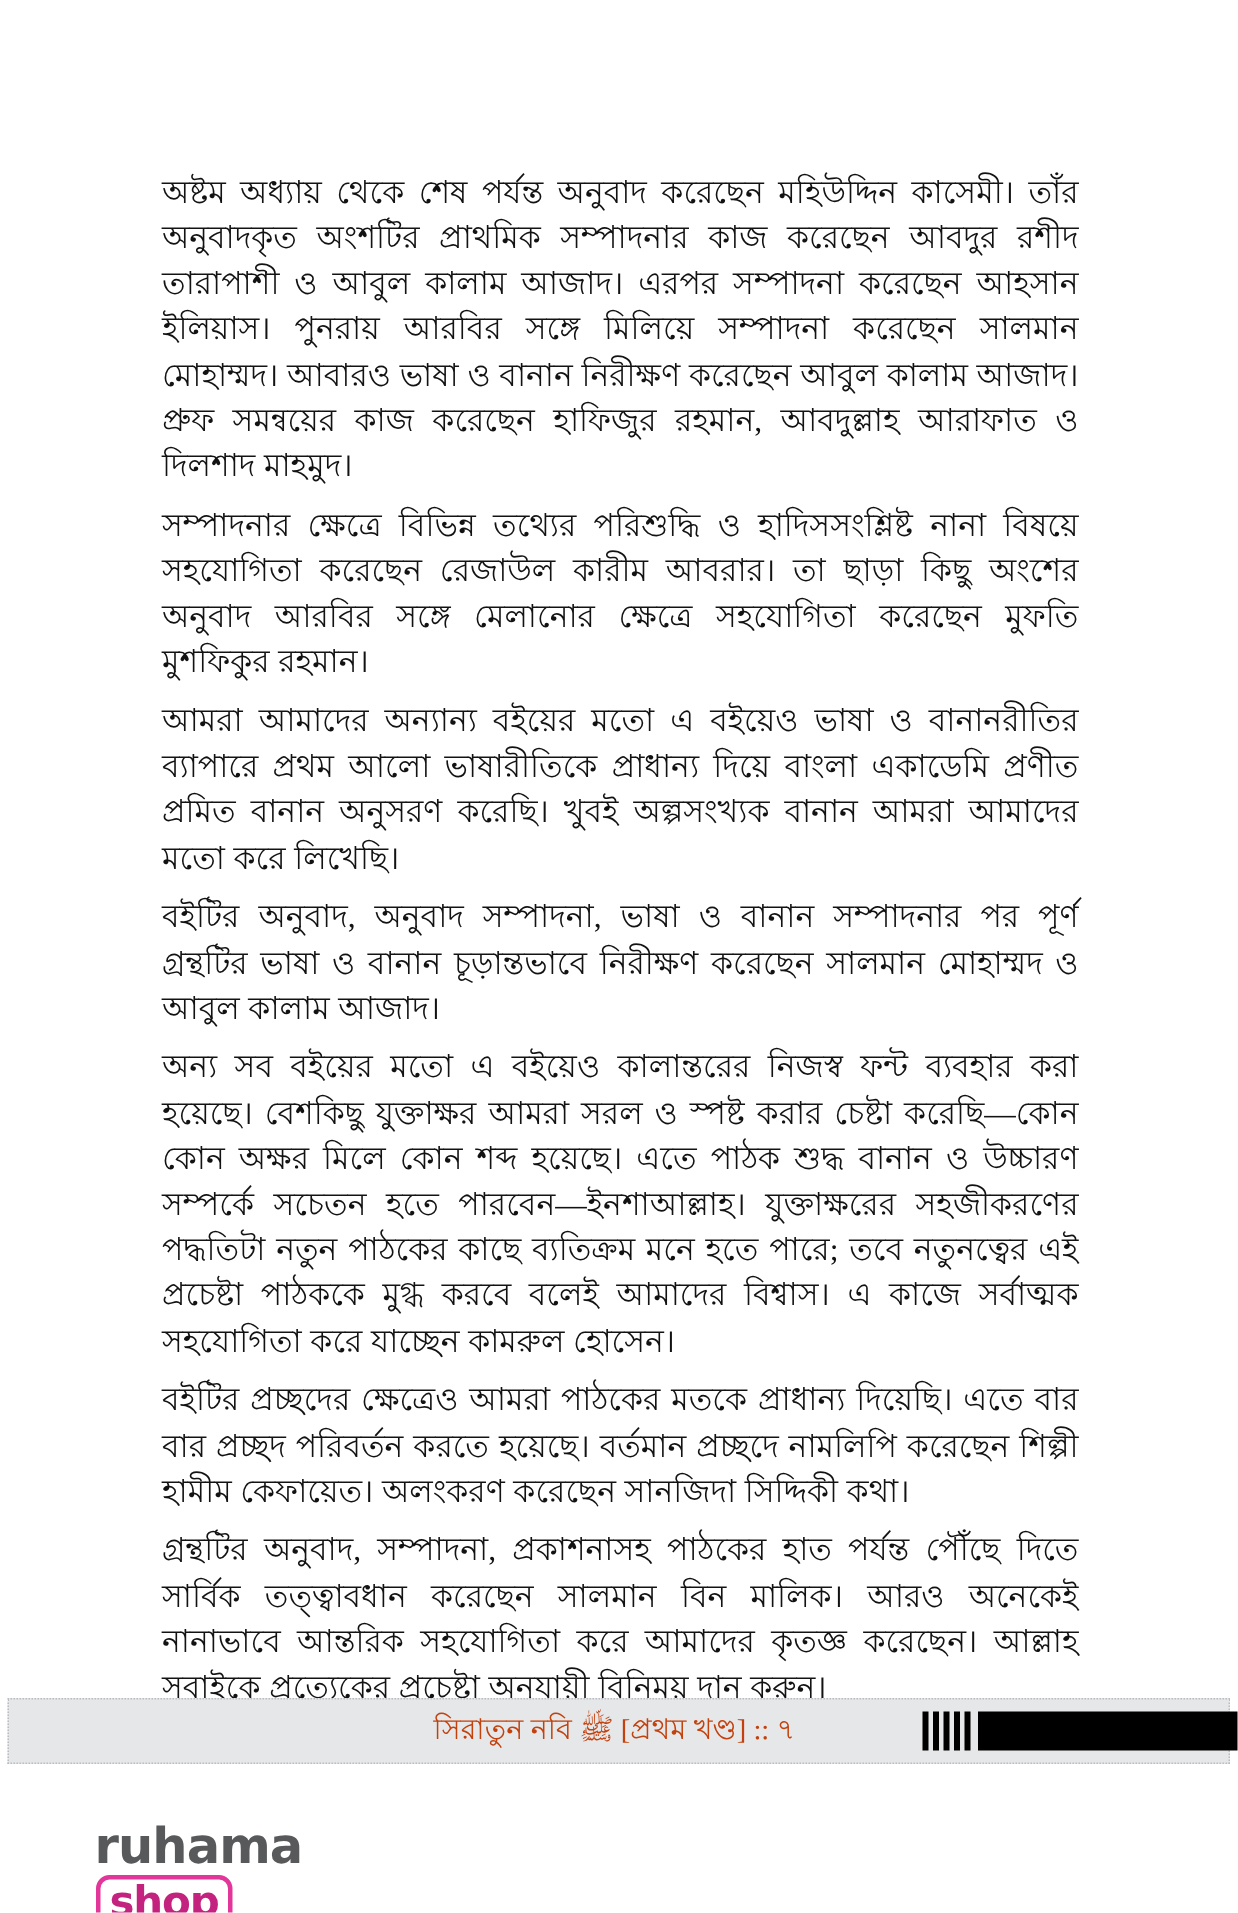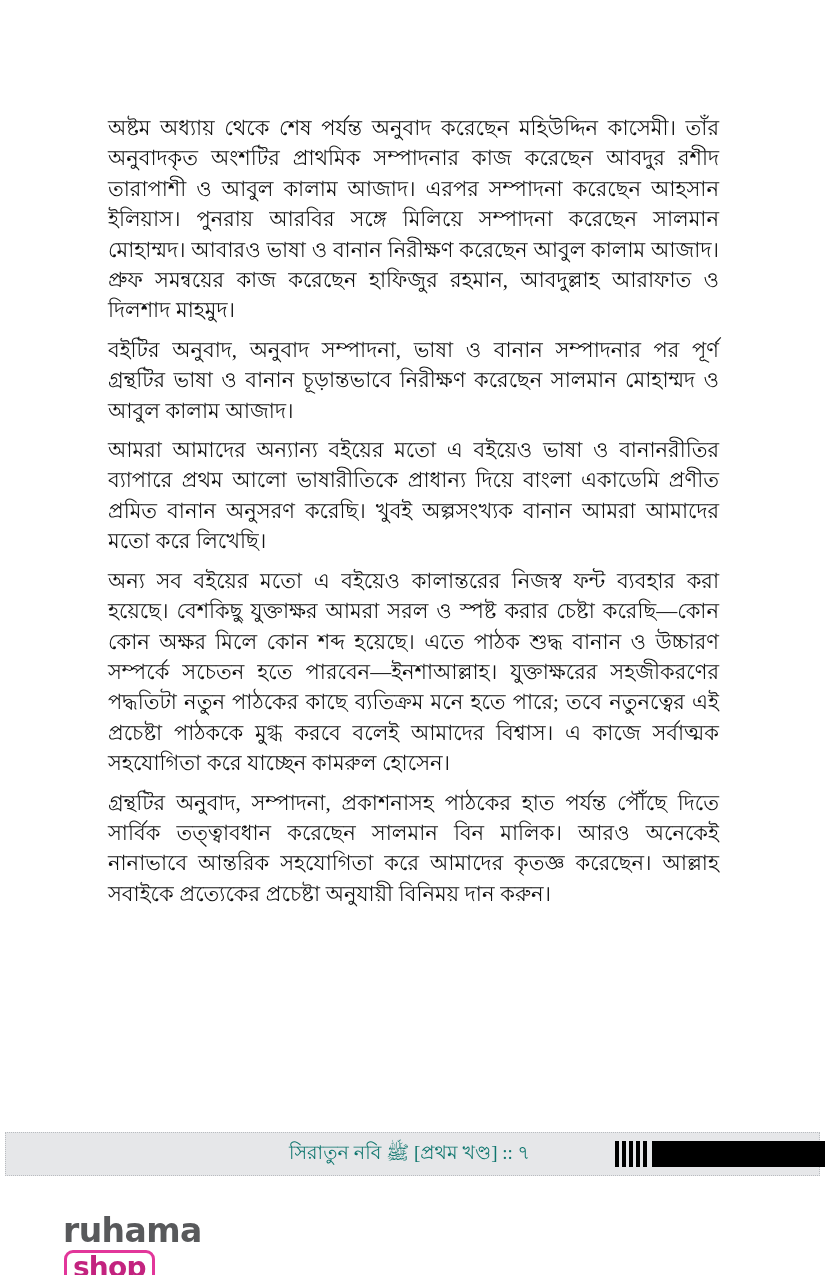--- a/index.html
+++ b/index.html
@@ -58,21 +58,21 @@
 
   #footer-inner {
     display: flex;
     align-items: center;
     margin-left: 283px;
     gap: 0px;
   }
 
   #footer-text {
     font-size: 19px;
-    color: #0f766e;
+    color: #c2410c;
     white-space: nowrap;
     letter-spacing: 0.1px;
   }
 
   #barcode {
     display: flex;
     align-items: stretch;
     height: 26px;
     margin-left: 85px;
   }
@@ -166,23 +166,25 @@
     line-height: 1;
   }
 </style>
 </head>
 <body>
 
 <div id="page">
 
   <div id="content">
     <p class="para">অষ্টম অধ্যায় থেকে শেষ পর্যন্ত অনুবাদ করেছেন মহিউদ্দিন কাসেমী। তাঁর অনুবাদকৃত অংশটির প্রাথমিক সম্পাদনার কাজ করেছেন আবদুর রশীদ তারাপাশী ও আবুল কালাম আজাদ। এরপর সম্পাদনা করেছেন আহসান ইলিয়াস। পুনরায় আরবির সঙ্গে মিলিয়ে সম্পাদনা করেছেন সালমান মোহাম্মদ। আবারও ভাষা ও বানান নিরীক্ষণ করেছেন আবুল কালাম আজাদ। প্রুফ সমন্বয়ের কাজ করেছেন হাফিজুর রহমান, আবদুল্লাহ আরাফাত ও দিলশাদ মাহমুদ।</p>
+    <p class="para">সম্পাদনার ক্ষেত্রে বিভিন্ন তথ্যের পরিশুদ্ধি ও হাদিসসংশ্লিষ্ট নানা বিষয়ে সহযোগিতা করেছেন রেজাউল কারীম আবরার। তা ছাড়া কিছু অংশের অনুবাদ আরবির সঙ্গে মেলানোর ক্ষেত্রে সহযোগিতা করেছেন মুফতি মুশফিকুর রহমান।</p>
+    <p class="para">আমরা আমাদের অন্যান্য বইয়ের মতো এ বইয়েও ভাষা ও বানানরীতির ব্যাপারে প্রথম আলো ভাষারীতিকে প্রাধান্য দিয়ে বাংলা একাডেমি প্রণীত প্রমিত বানান অনুসরণ করেছি। খুবই অল্পসংখ্যক বানান আমরা আমাদের মতো করে লিখেছি।</p>
     <p class="para">বইটির অনুবাদ, অনুবাদ সম্পাদনা, ভাষা ও বানান সম্পাদনার পর পূর্ণ গ্রন্থটির ভাষা ও বানান চূড়ান্তভাবে নিরীক্ষণ করেছেন সালমান মোহাম্মদ ও আবুল কালাম আজাদ।</p>
-    <p class="para">আমরা আমাদের অন্যান্য বইয়ের মতো এ বইয়েও ভাষা ও বানানরীতির ব্যাপারে প্রথম আলো ভাষারীতিকে প্রাধান্য দিয়ে বাংলা একাডেমি প্রণীত প্রমিত বানান অনুসরণ করেছি। খুবই অল্পসংখ্যক বানান আমরা আমাদের মতো করে লিখেছি।</p>
     <p class="para">অন্য সব বইয়ের মতো এ বইয়েও কালান্তরের নিজস্ব ফন্ট ব্যবহার করা হয়েছে। বেশকিছু যুক্তাক্ষর আমরা সরল ও স্পষ্ট করার চেষ্টা করেছি—কোন কোন অক্ষর মিলে কোন শব্দ হয়েছে। এতে পাঠক শুদ্ধ বানান ও উচ্চারণ সম্পর্কে সচেতন হতে পারবেন—ইনশাআল্লাহ। যুক্তাক্ষরের সহজীকরণের পদ্ধতিটা নতুন পাঠকের কাছে ব্যতিক্রম মনে হতে পারে; তবে নতুনত্বের এই প্রচেষ্টা পাঠককে মুগ্ধ করবে বলেই আমাদের বিশ্বাস। এ কাজে সর্বাত্মক সহযোগিতা করে যাচ্ছেন কামরুল হোসেন।</p>
+    <p class="para">বইটির প্রচ্ছদের ক্ষেত্রেও আমরা পাঠকের মতকে প্রাধান্য দিয়েছি। এতে বার বার প্রচ্ছদ পরিবর্তন করতে হয়েছে। বর্তমান প্রচ্ছদে নামলিপি করেছেন শিল্পী হামীম কেফায়েত। অলংকরণ করেছেন সানজিদা সিদ্দিকী কথা।</p>
     <p class="para">গ্রন্থটির অনুবাদ, সম্পাদনা, প্রকাশনাসহ পাঠকের হাত পর্যন্ত পৌঁছে দিতে সার্বিক তত্ত্বাবধান করেছেন সালমান বিন মালিক। আরও অনেকেই নানাভাবে আন্তরিক সহযোগিতা করে আমাদের কৃতজ্ঞ করেছেন। আল্লাহ সবাইকে প্রত্যেকের প্রচেষ্টা অনুযায়ী বিনিময় দান করুন।</p>
   </div>
 
   <div id="footer-bar">
     <div id="footer-inner">
       <span id="footer-text">সিরাতুন নবি ﷺ [প্রথম খণ্ড] :: ৭</span>
       <span id="barcode">
         <span class="bar"></span>
         <span class="bar"></span>
         <span class="bar"></span>

